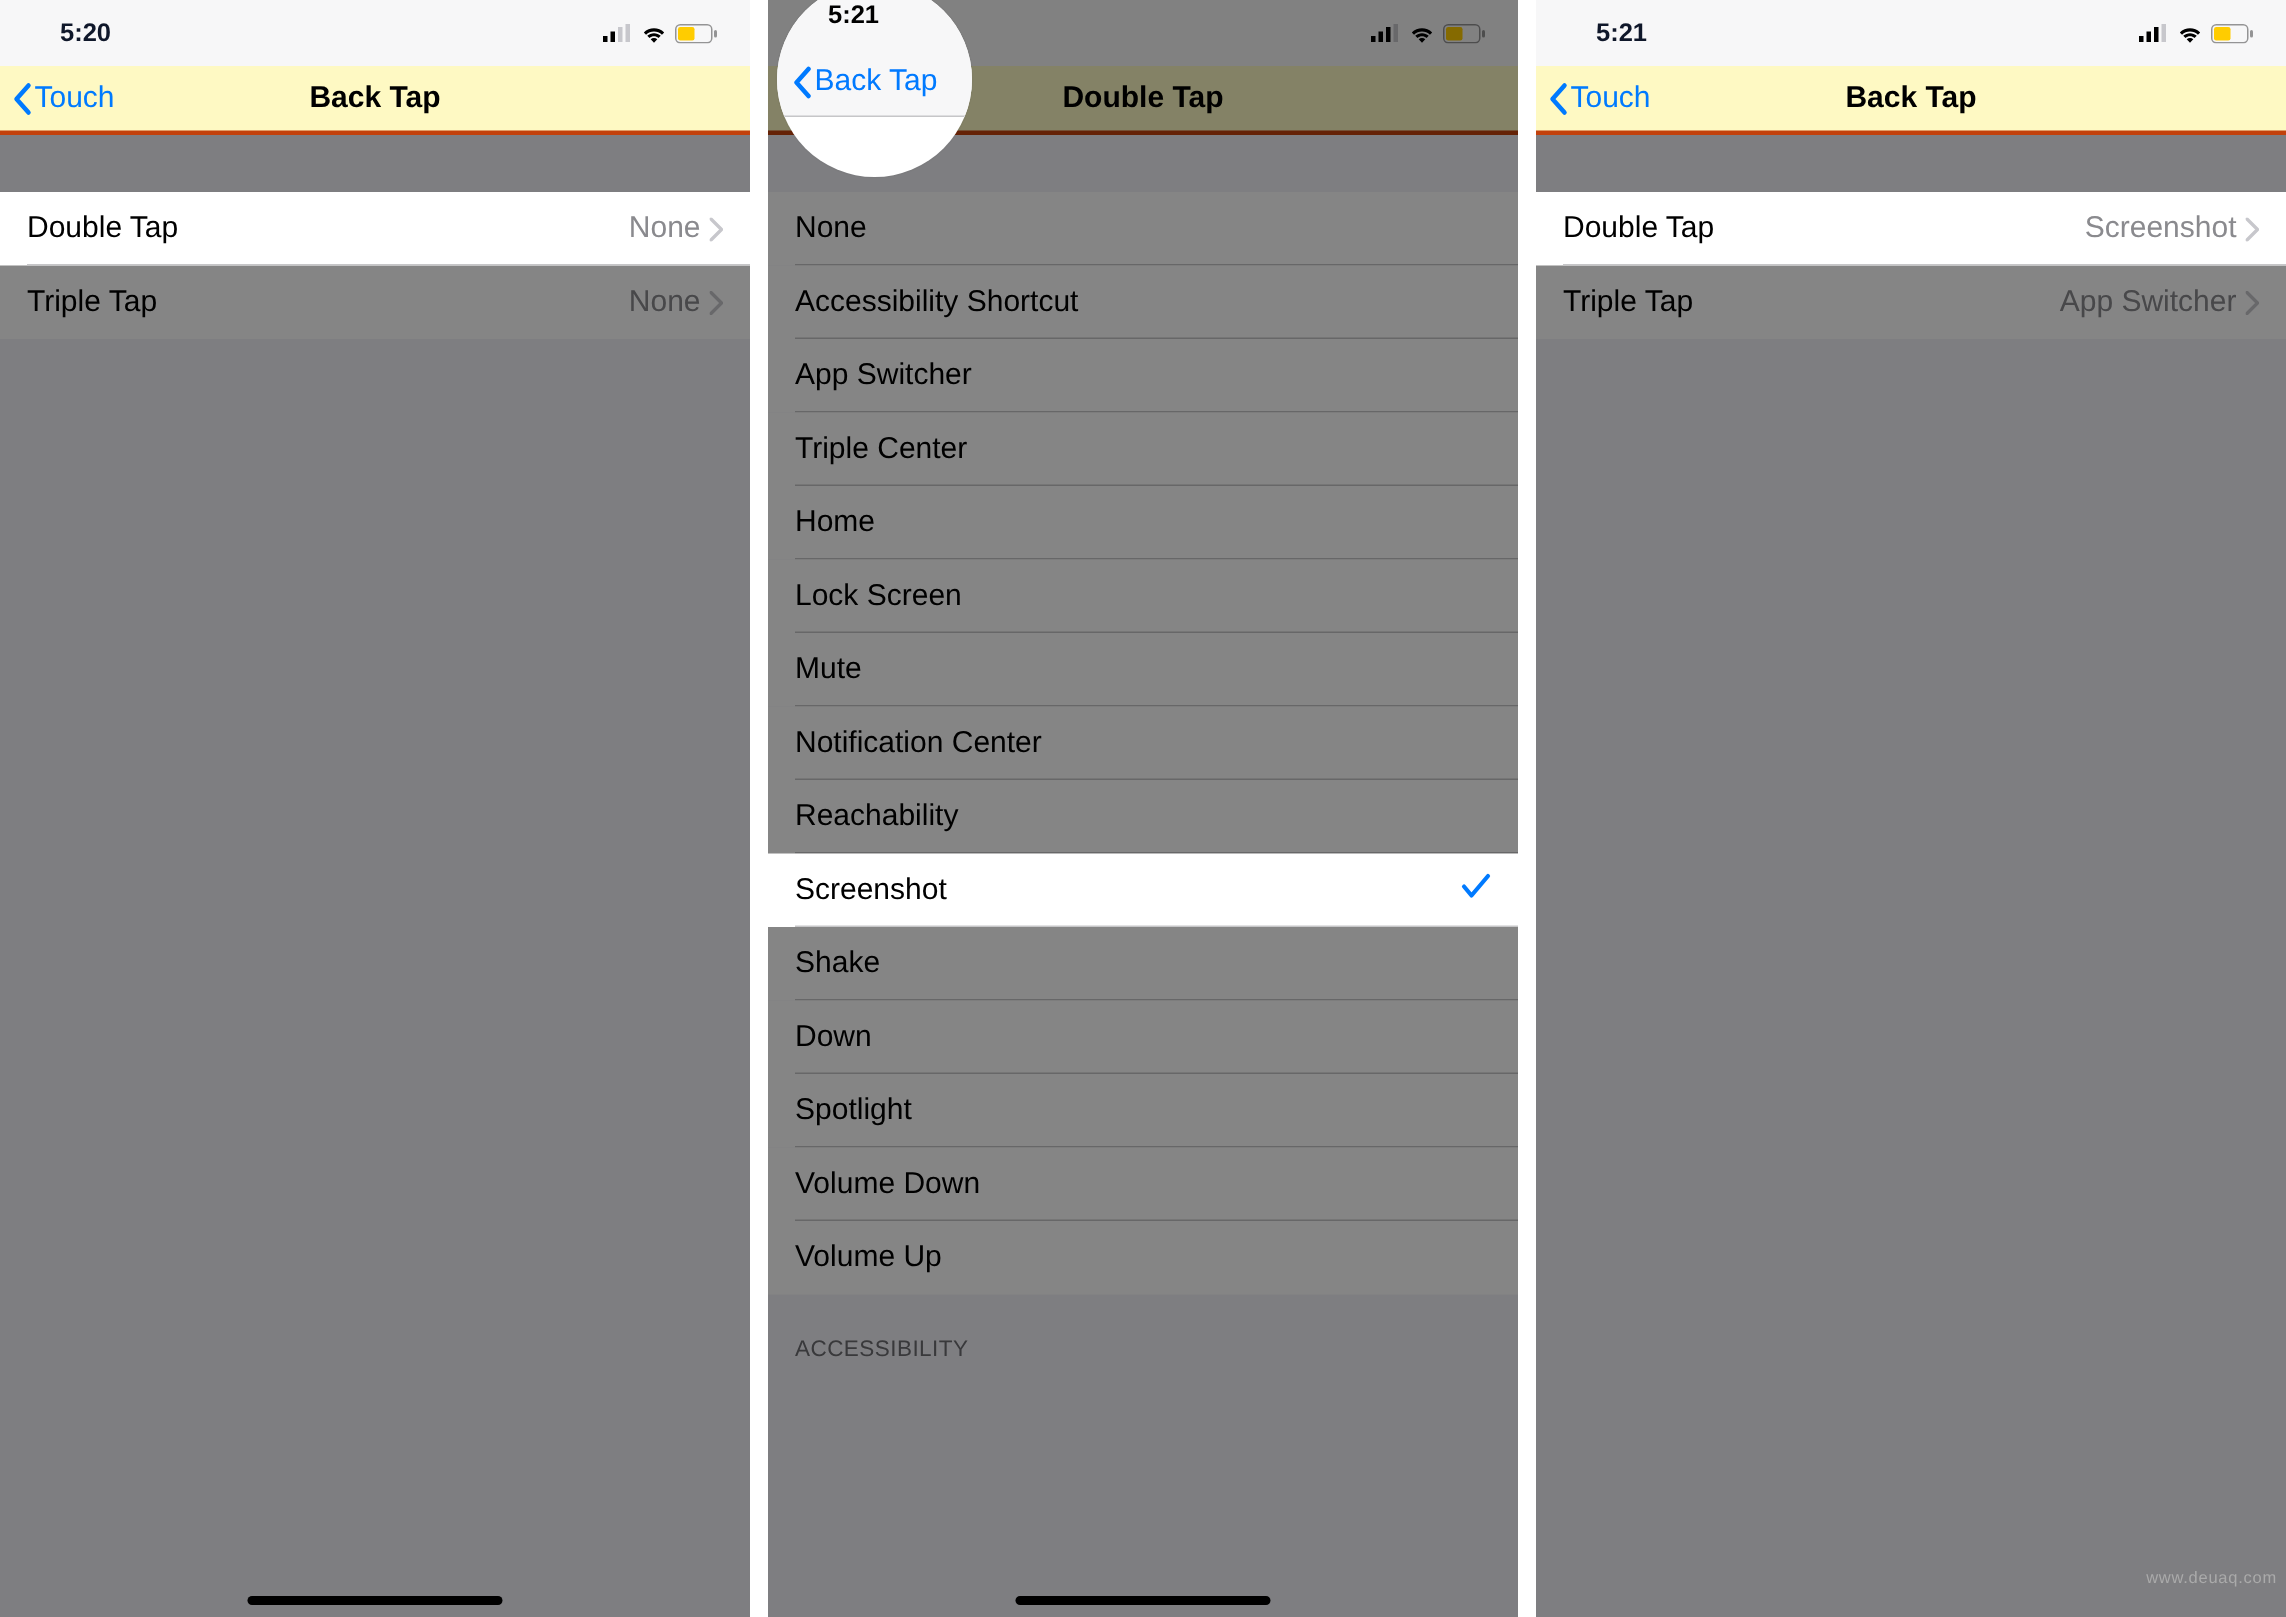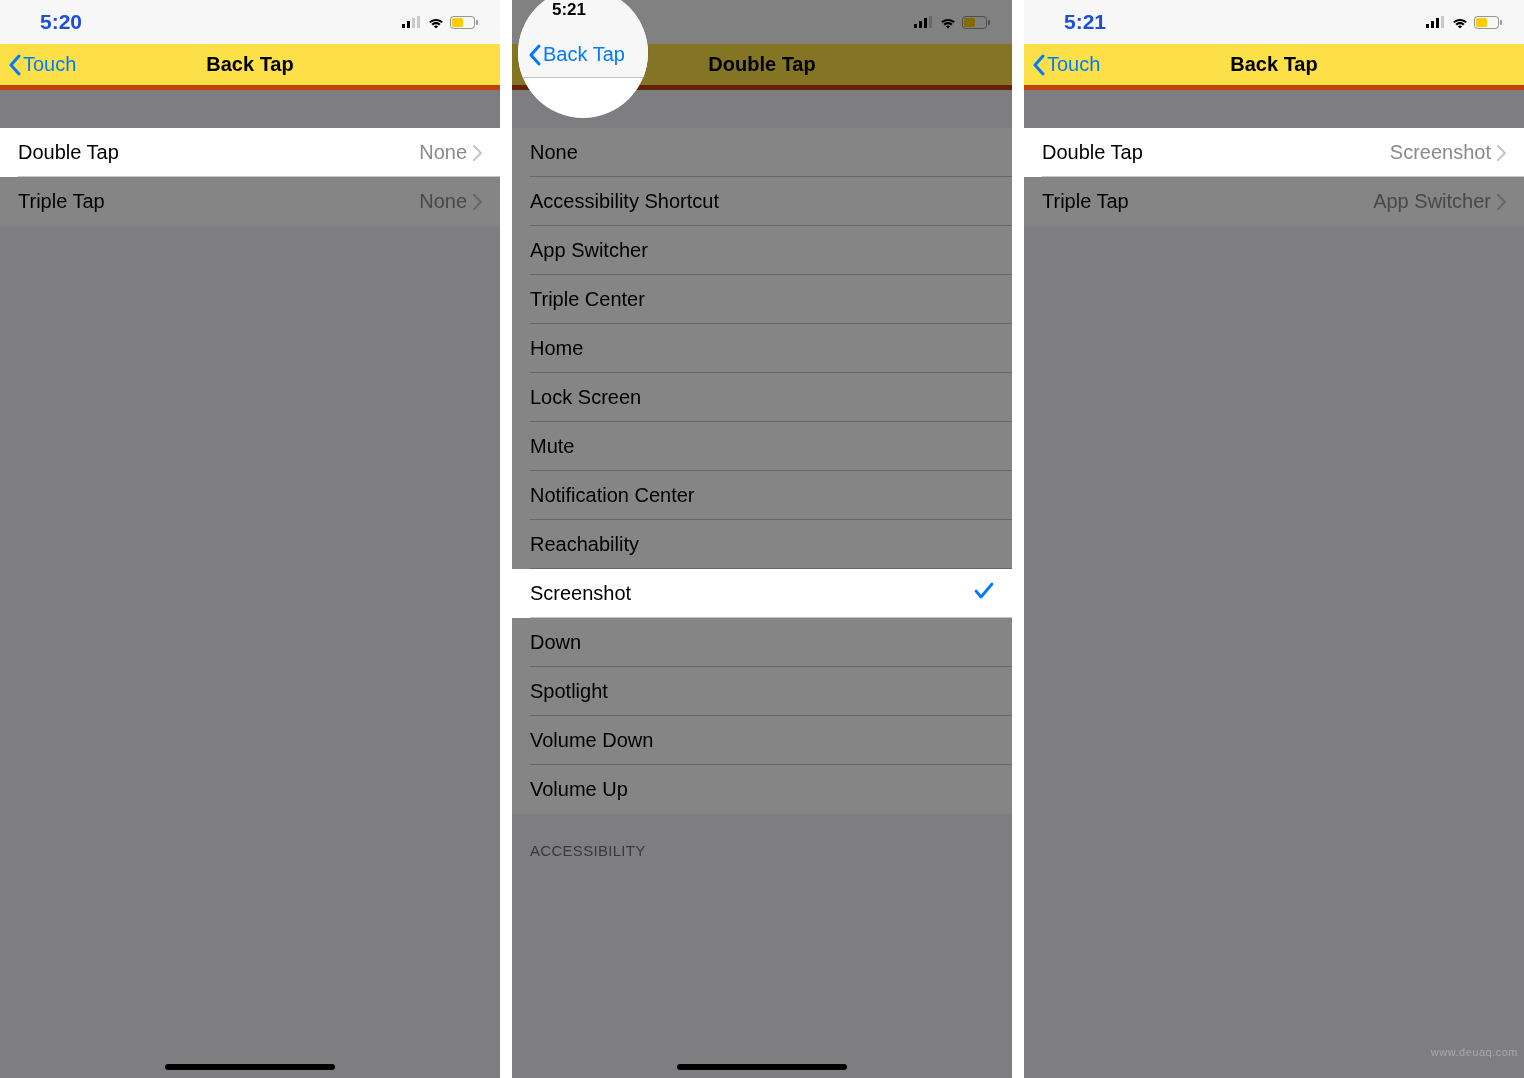--- a/index.html
+++ b/index.html
@@ -34,38 +34,38 @@
     height: 44px;
     display: flex;
     align-items: center;
     justify-content: space-between;
     padding: 0 22px 0 40px;
     background: #f7f7f8;
     position: relative;
     z-index: 6;
   }
   .status-time {
-    font-size: 21px;
+    font-size: 17px;
     font-weight: 600;
-    color: #1d4ed8;
+    color: #0f172a;
   }
   .status-right {
     display: flex;
     align-items: center;
     gap: 5px;
   }
   .signal-icon svg, .wifi-icon svg, .battery-icon svg { display:block; }
 
   
   .nav-bar {
     height: 46px;
     display: flex;
     align-items: center;
-    background: #fde047;
-    border-bottom: 5px solid #c2410c;
+    background: #fef9c3;
+    border-bottom: 3px solid #c2410c;
     position: relative;
     z-index: 6;
   }
   .nav-back {
     display: flex;
     align-items: center;
     color: #007aff;
     font-size: 20px;
     padding-left: 8px;
     cursor: pointer;
@@ -318,20 +318,23 @@
       <div class="cell separator behind" style="z-index: 1;">
         <span>Reachability</span>
       </div>
       <div class="cell separator">
         <span>Screenshot</span>
         <span class="check-icon"><svg width="20" height="18" viewBox="0 0 20 18">
             <path d="M2 9 L7 15 L18 2" stroke="#007aff" stroke-width="2.8" fill="none" stroke-linecap="round" stroke-linejoin="round"></path>
           </svg></span>
       </div>
       <div class="cell separator behind" style="z-index: 1;">
+        <span>Shake</span>
+      </div>
+      <div class="cell separator behind" style="z-index: 1;">
         <span>Down</span>
       </div>
       <div class="cell separator behind" style="z-index: 1;">
         <span>Spotlight</span>
       </div>
       <div class="cell separator behind" style="z-index: 1;">
         <span>Volume Down</span>
       </div>
       <div class="cell behind" style="z-index: 1;">
         <span>Volume Up</span>

